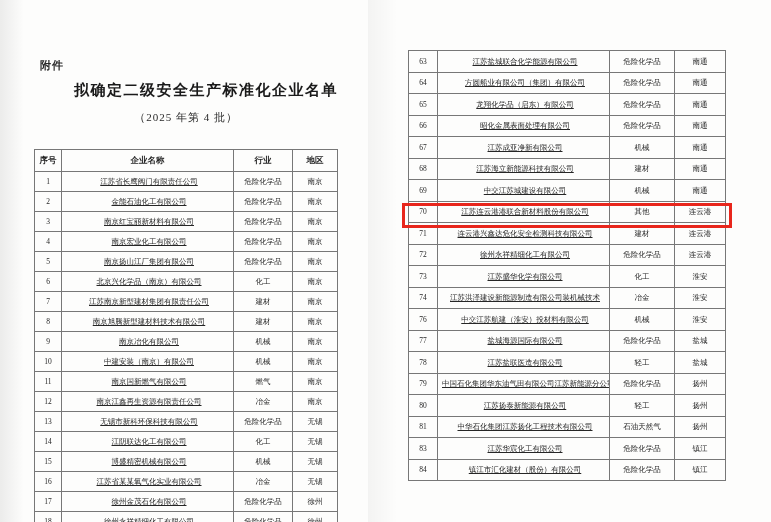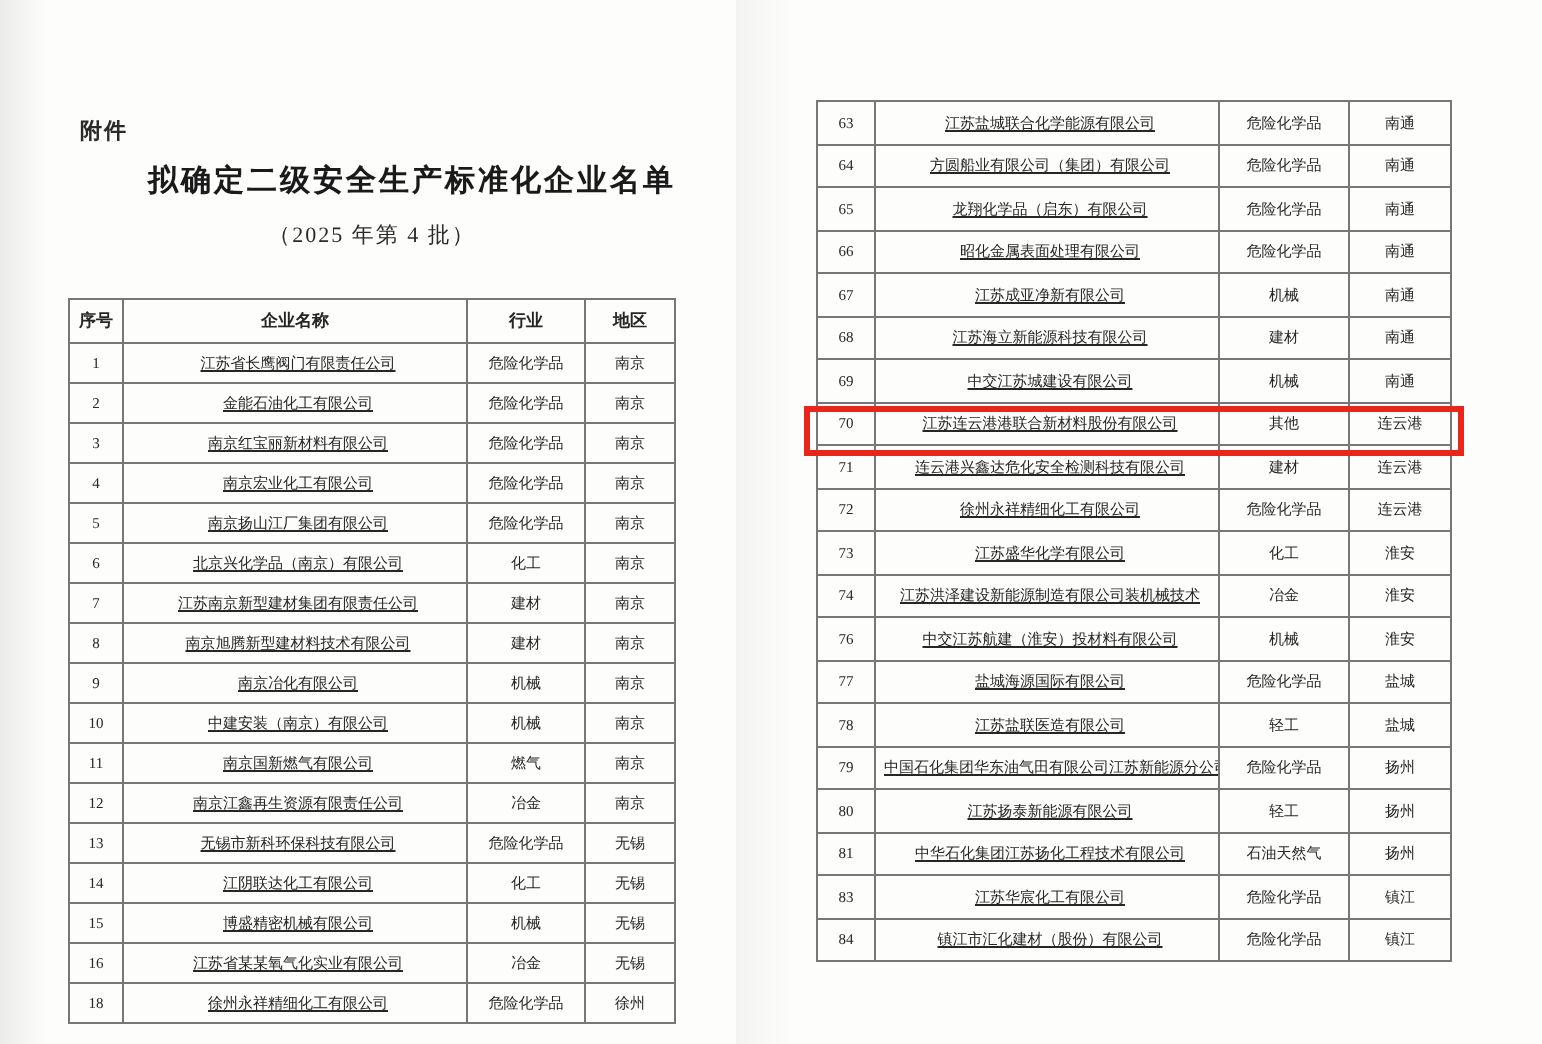--- a/index.html
+++ b/index.html
@@ -222,20 +222,26 @@
             <td class="col-ind">机械</td>
             <td class="col-area">无锡</td>
           </tr>
           <tr>
             <td class="col-idx">16</td>
             <td class="col-name">江苏省某某氧气化实业有限公司</td>
             <td class="col-ind">冶金</td>
             <td class="col-area">无锡</td>
           </tr>
           <tr>
+            <td class="col-idx">17</td>
+            <td class="col-name">徐州金茂石化有限公司</td>
+            <td class="col-ind">危险化学品</td>
+            <td class="col-area">徐州</td>
+          </tr>
+          <tr>
             <td class="col-idx">18</td>
             <td class="col-name">徐州永祥精细化工有限公司</td>
             <td class="col-ind">危险化学品</td>
             <td class="col-area">徐州</td>
           </tr>
         </tbody>
     </table>
 
   </div>
 

